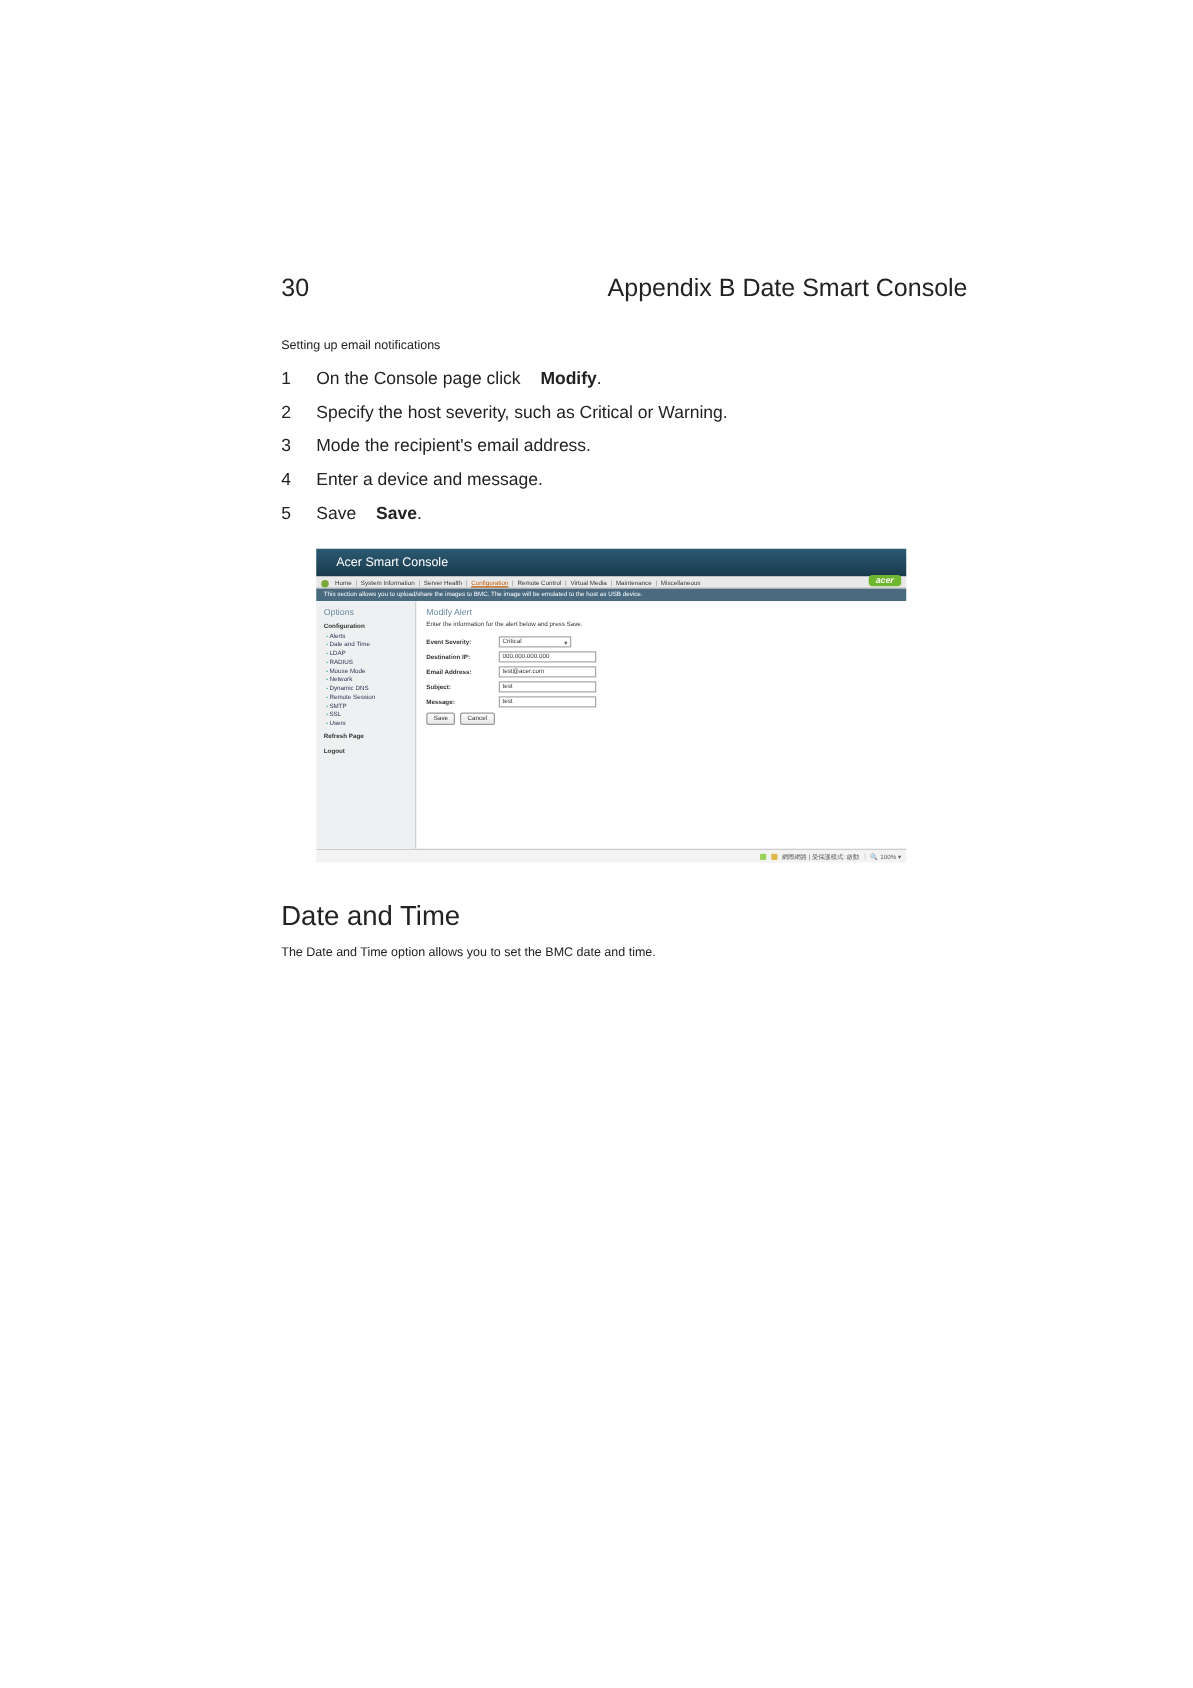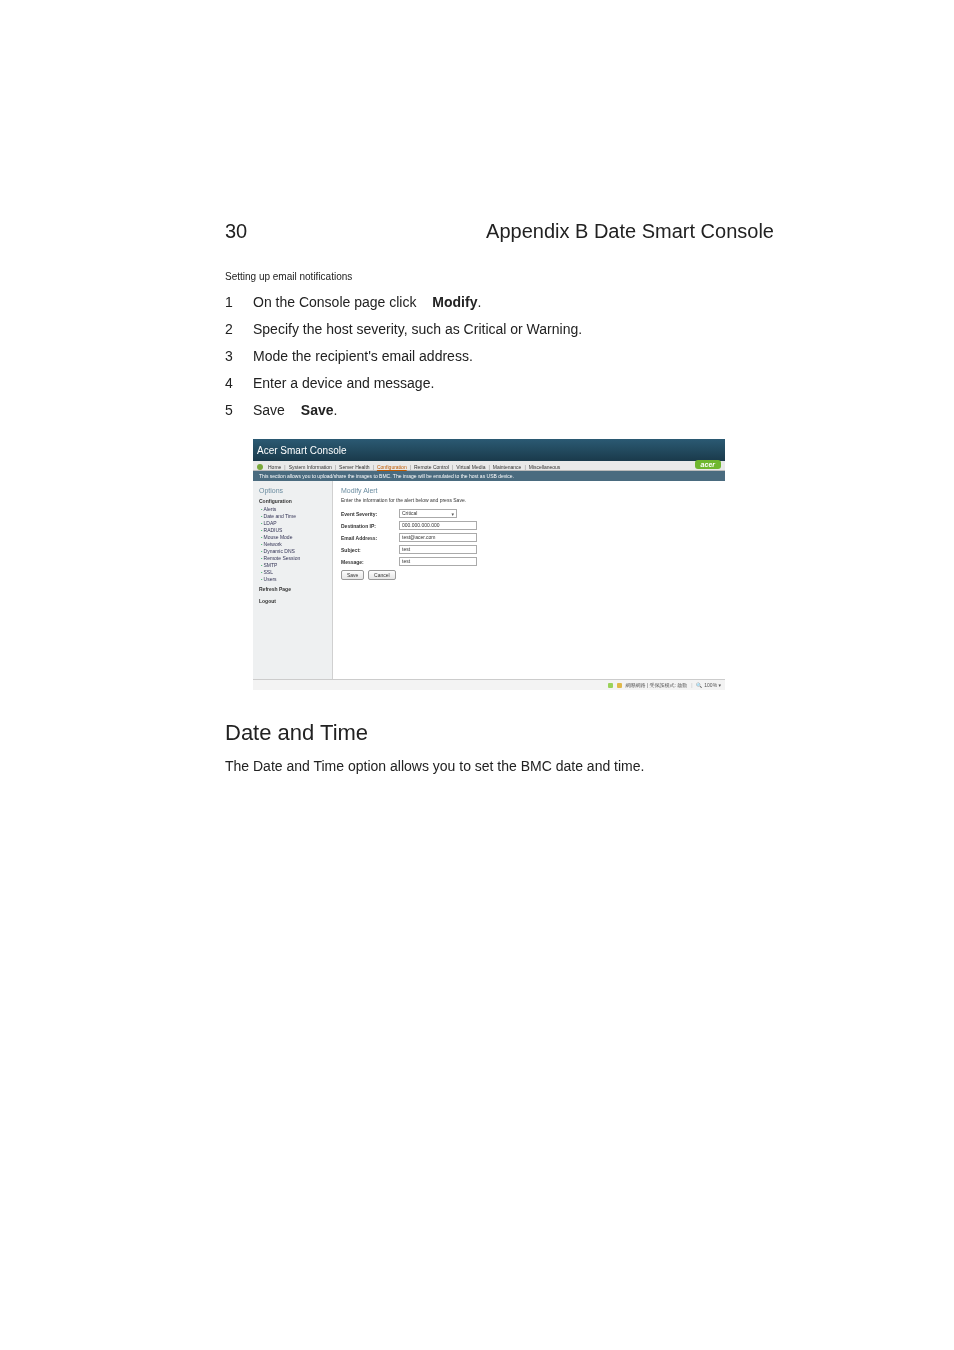--- a/index.html
+++ b/index.html
@@ -60,21 +60,21 @@
     color: #333;
     border: 0;
   }
   .titlebar {
     height: 22px;
     background: linear-gradient(#2b5a73, #1a3a4b);
     color: #fff;
     font-size: 10px;
     display: flex;
     align-items: center;
-    padding-left: 4px;
+    padding-left: 16px;
     position: relative;
   }
   .acer-logo {
     position: absolute;
     right: 4px;
     bottom: -8px;
     background: #6fb72e;
     color: #fff;
     font-style: italic;
     font-weight: bold;
@@ -211,21 +211,21 @@
   }
   .statusbar .zsep { color: #bbb; }
 
   h2.section {
     font-size: 22px;
     font-weight: 400;
     margin: 18px 0 10px 0;
     color: #222;
   }
   .para {
-    font-size: 14px;
+    font-size: 10px;
     line-height: 1.45;
   }
 </style>
 </head>
 <body>
 
 <div class="page">
 
   <div class="hdr">
     <span class="pnum">30</span>

